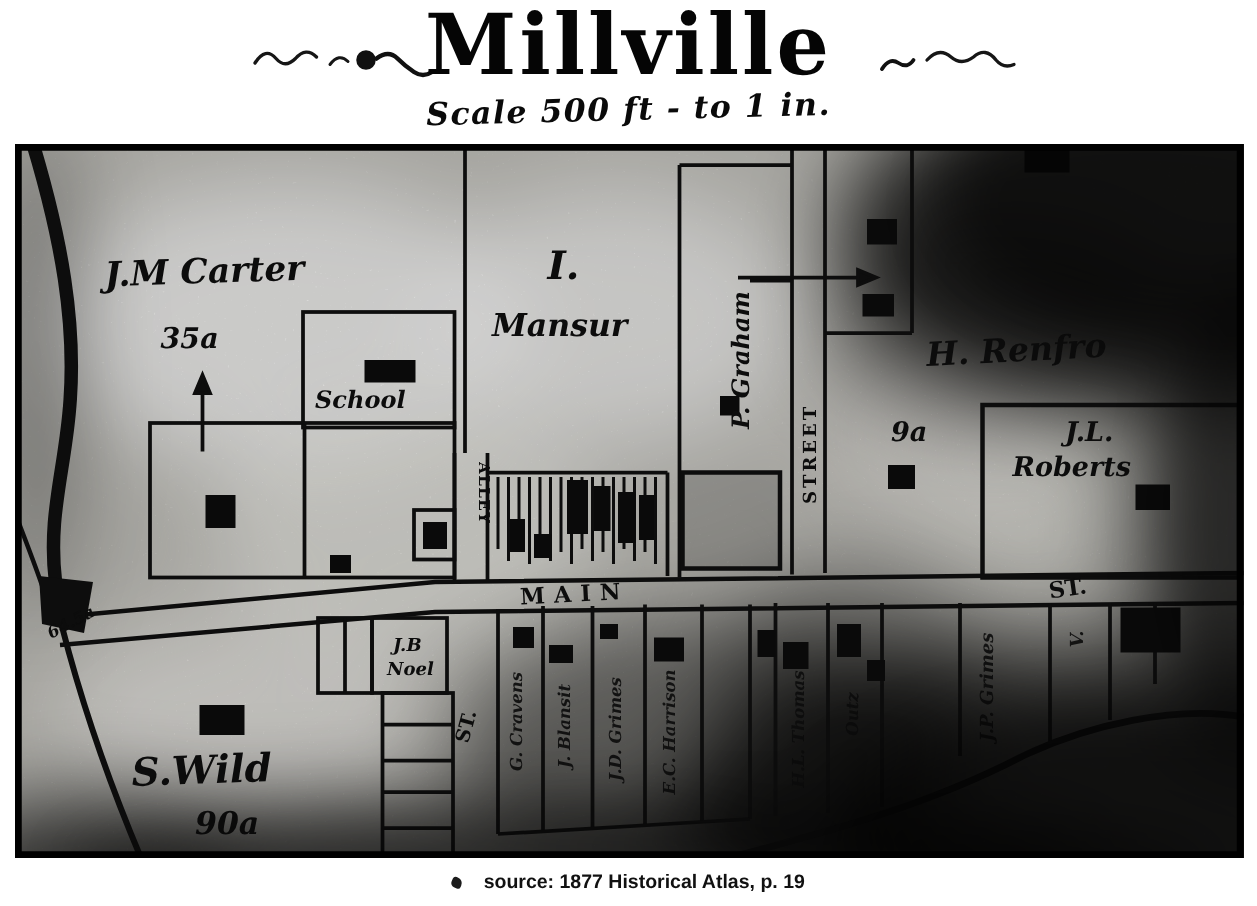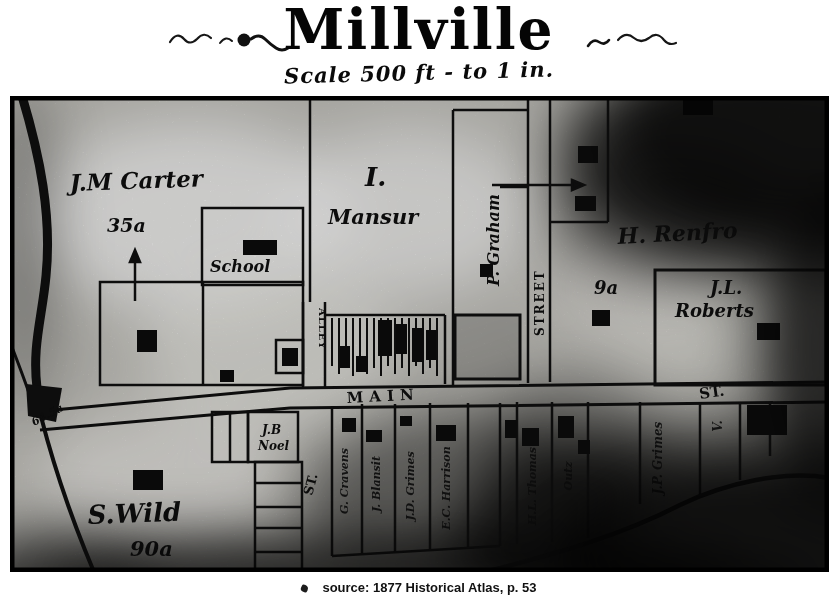--- a/index.html
+++ b/index.html
@@ -210,16 +210,16 @@
         <ellipse cx="822" cy="250" rx="55" ry="140" fill="#000" opacity="0.45"></ellipse>
         <ellipse cx="735" cy="450" rx="190" ry="75" fill="#000" opacity="0.6"></ellipse>
         <ellipse cx="420" cy="482" rx="380" ry="38" fill="#000" opacity="0.35"></ellipse>
       </g>
 
       <rect x="2" y="2" width="815" height="472" fill="none" stroke="#000" stroke-width="5"></rect>
     </svg>
   </div>
 
   <footer class="caption">
-    <span class="marker"></span><span>source: 1877 Historical Atlas, p. 53</span>
+    <span class="marker"></span><span>source: 1877 Historical Atlas, p. 19</span>
   </footer>
 
 </div>
 
 </body></html>

